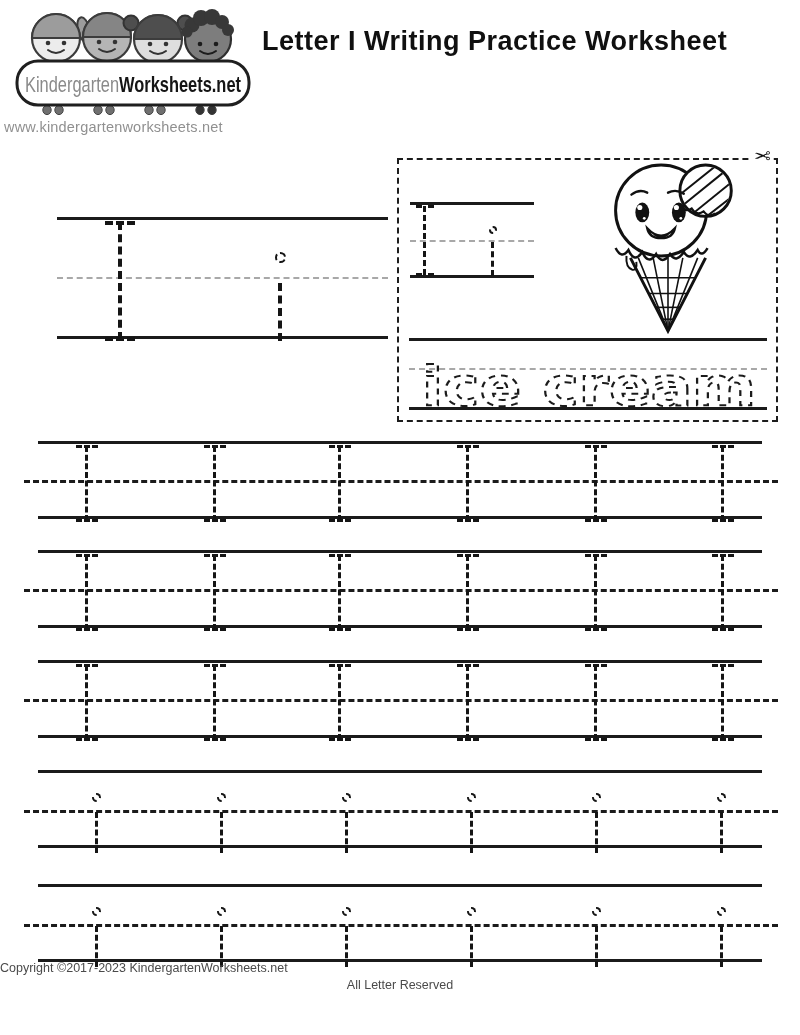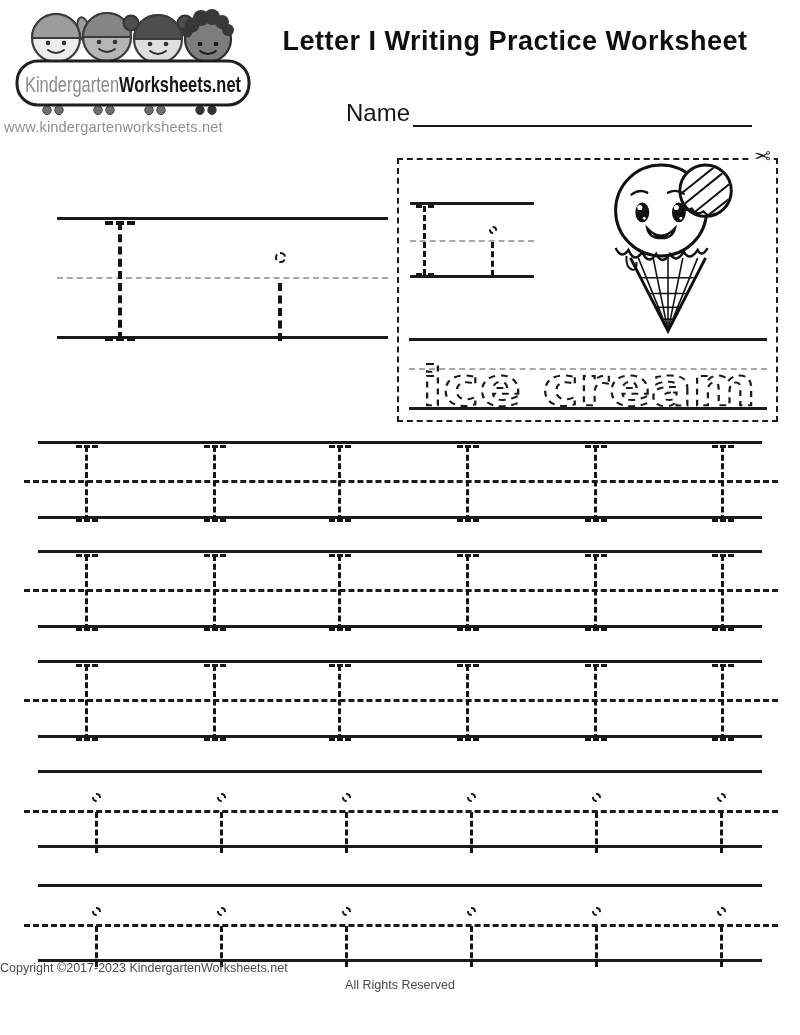--- a/index.html
+++ b/index.html
@@ -8,21 +8,21 @@
     position:relative; width:800px; height:1035px; background:#fff;
     font-family:"Liberation Sans", sans-serif; overflow:hidden; margin:0 auto;
   }
 
   
   .logo-svg { position:absolute; left:10px; top:4px; width:246px; height:118px; }
   .logo-url { position:absolute; left:4px; top:119px; width:258px; 
               font-size:14.5px; color:#909090; letter-spacing:.2px; }
 
   
-  .title { position:absolute; left:262px; top:26px; width:506px; text-align:center;
+  .title { position:absolute; left:262px; top:26px; width:506px; 
            font-size:27px; font-weight:600; color:#101010; letter-spacing:.5px; }
   .name-row { position:absolute; left:346px; top:101px; width:406px; display:flex; align-items:flex-end; }
   .name-label { font-size:24px; color:#161616; line-height:1; padding-bottom:2px; }
   .name-underline { flex:1; border-bottom:2px solid #161616; height:24px; margin-left:3px; }
 
   
   .ln-solid { position:absolute; border-top:3px solid #1b1b1b; }
   .ln-gray  { position:absolute; border-top:2px dashed #a8a8a8; }
 
   
@@ -132,24 +132,20 @@
     </g>
 
     <rect x="7" y="57" width="232" height="44" rx="21" fill="#fff" stroke="#1f1f1f" stroke-width="3"></rect>
     <text x="123" y="88" text-anchor="middle" font-size="22" textLength="216" lengthAdjust="spacingAndGlyphs" font-family="Liberation Sans, sans-serif">
       <tspan fill="#8a8a8a">Kindergarten</tspan><tspan fill="#151515" font-weight="bold">Worksheets.net</tspan>
     </text>
   </svg>
   <div class="logo-url">www.kindergartenworksheets.net</div>
 
   <div class="title">Letter I Writing Practice Worksheet</div>
-  <div class="name-row">
-    <span class="name-label">Name</span>
-    <span class="name-underline"></span>
-  </div>
 
   <div class="demo">
     <div class="ln-solid" style="left:0;right:0;top:0;"></div>
     <div class="ln-gray" style="left:0;right:0;top:60px;"></div>
     <div class="ln-solid" style="left:0;right:0;bottom:0;"></div>
     <div class="tI big" style="left:47px; top:4px; bottom:-2px; width:32px;" aria-label="I">
       <i class="t"></i>
         <i class="s"></i>
         <i class="b"></i>
     </div>
@@ -385,15 +381,15 @@
           <i class="s"></i>
         </div>
         <div class="gL" aria-label="i" style="left: 94.5%;">
           <i class="d"></i>
           <i class="s"></i>
         </div>
       </div>
     </div>
 
   <div class="copyright">Copyright ©2017-2023 KindergartenWorksheets.net</div>
-  <div class="rights">All Rights Reserved</div>
+  <div class="rights">All Letter Reserved</div>
 
 </div>
 
 </body></html>

